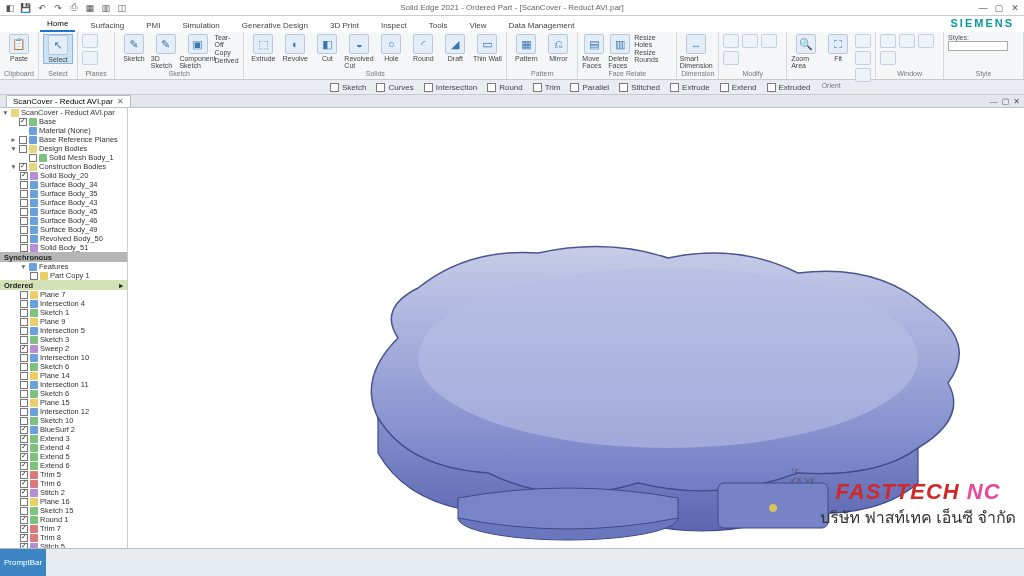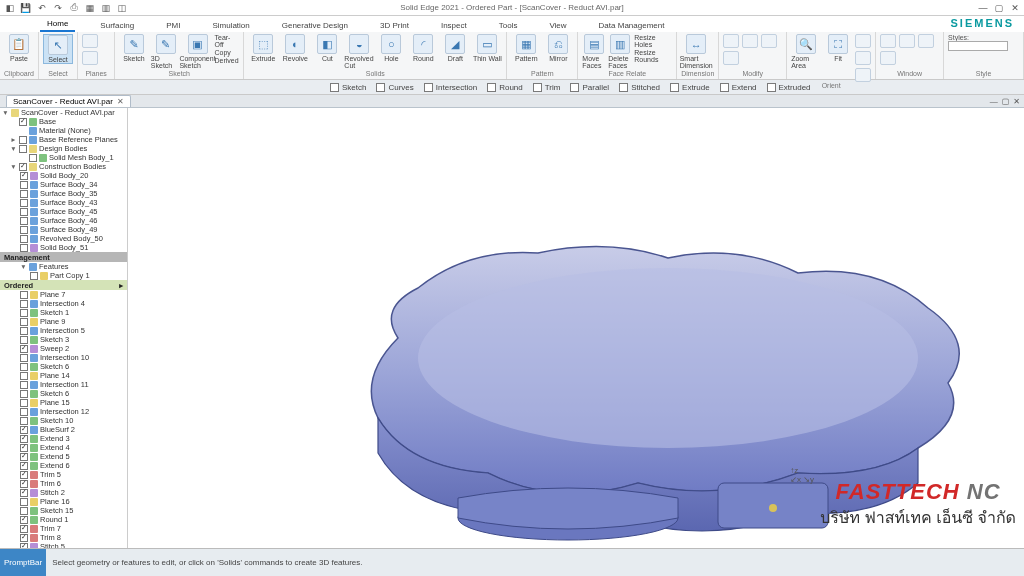--- a/index.html
+++ b/index.html
@@ -7,21 +7,21 @@
 
 
 .titlebar { height: 16px; background: #fff; border-bottom: 1px solid #ccc; display: flex; align-items: center; font-size: 8px; position: relative; }
 .titlebar .qat { display: flex; gap: 4px; padding-left: 4px; }
 .titlebar .qat span { width: 12px; height: 12px; display: inline-flex; align-items: center; justify-content: center; color: #555; font-size: 9px; }
 .titlebar .title { position: absolute; left: 50%; transform: translateX(-50%); color: #666; }
 .titlebar .winbtns { position: absolute; right: 2px; display: flex; gap: 2px; }
 .titlebar .winbtns span { width: 14px; height: 12px; display: inline-flex; align-items: center; justify-content: center; font-size: 9px; color: #555; }
 
 
-.ribbon-tabs { height: 16px; background: #fff; display: flex; align-items: flex-end; gap: 18px; font-size: 8px; padding-left: 40px; position: relative; }
+.ribbon-tabs { height: 16px; background: #fff; display: flex; align-items: flex-end; gap: 8px; font-size: 8px; padding-left: 40px; position: relative; }
 .ribbon-tabs .tab { padding: 2px 7px; color: #444; cursor: pointer; }
 .ribbon-tabs .tab.active { border-bottom: 2px solid #1976d2; color: #000; }
 .brand { position: absolute; right: 10px; top: 1px; font-weight: 800; font-size: 11px; letter-spacing: 2px; color: #0b9aa0; text-align: center; }
 
 
 .ribbon { height: 48px; background: #f5f6f7; border-bottom: 1px solid #c9c9c9; display: flex; align-items: stretch; font-size: 7px; }
 .group { border-right: 1px solid #d8d8d8; padding: 2px 4px; display: flex; flex-direction: column; justify-content: space-between; }
 .group .icons { display: flex; gap: 3px; flex-wrap: wrap; max-width: 120px; }
 .bigbtn { display: flex; flex-direction: column; align-items: center; gap: 1px; color: #444; width: 30px; }
 .bigbtn .ic { width: 20px; height: 20px; background: #e4eef8; border: 1px solid #b9c9da; border-radius: 2px; display: flex; align-items: center; justify-content: center; color: #3a78b2; font-size: 11px; }
@@ -54,21 +54,21 @@
 .ic-green { background: #7ec27e; }
 .ic-yellow { background: #e9cf66; }
 .ic-purple { background: #b58ed6; }
 .ic-red { background: #d97b7b; }
 .hdr-sync { background: #b6b6b6; color: #222; padding: 0 4px; font-weight: bold; display: flex; align-items: center; height: 10px; }
 .hdr-ord { background: #d4e3b7; color: #222; padding: 0 4px; font-weight: bold; display: flex; align-items: center; height: 10px; justify-content: space-between; }
 .viewport { flex: 1; position: relative; background: #ffffff; overflow: hidden; }
 .part-shape { position: absolute; left: 210px; top: 110px; width: 640px; height: 330px; }
 .watermark { position: absolute; right: 8px; bottom: 18px; text-align: center; }
 .watermark .logo { font-weight: 900; font-style: italic; font-size: 22px; letter-spacing: 1px; }
-.watermark .logo .f { color: #d12828; } .watermark .logo .nc { color: #737373; }
+.watermark .logo .f { color: #d12828; } .watermark .logo .nc { color: #ec4899; }
 .watermark .thai { font-size: 16px; color: #333; }
 .triad { position: absolute; right: 210px; bottom: 64px; font-size: 8px; color: #555; }
 
 
 .prompt { height: 28px; background: #e7ecf0; border-top: 1px solid #bbb; display: flex; align-items: center; font-size: 8px; }
 .prompt .lab { background: #3d86c6; color: #fff; padding: 0 4px; height: 100%; display: flex; align-items: center; }
 .prompt .msg { padding-left: 6px; color: #444; }
 .statusbar { height: 11px; background: #3773a8; color: #fff; display: flex; align-items: center; font-size: 7px; padding: 0 4px; justify-content: space-between; }
 .statusbar .mid { position: absolute; left: 50%; transform: translateX(-50%); }
 .statusbar .left, .statusbar .right { display: flex; gap: 6px; align-items: center; }
@@ -417,21 +417,21 @@
         <span class="chk"></span>
         <span class="ic ic-blue"></span>
         <span>Revolved Body_50</span>
       </div>
     <div class="node i2">
         <span class="chk"></span>
         <span class="ic ic-purple"></span>
         <span>Solid Body_51</span>
       </div>
     <div class="hdr-sync">
-        <span>Management</span>
+        <span>Synchronous</span>
       </div>
     <div class="node i2">
         <span class="exp">▾</span>
         <span class="ic ic-blue"></span>
         <span>Features</span>
       </div>
     <div class="node i3">
         <span class="chk"></span>
         <span class="ic ic-yellow"></span>
         <span>Part Copy 1</span>
@@ -619,21 +619,20 @@
     <div class="triad">↑z<br>↙x ↘y</div>
     <div class="watermark">
       <div class="logo"><span class="f">FASTTECH</span><span class="nc"> NC</span></div>
       <div class="thai">บริษัท  ฟาสท์เทค  เอ็นซี  จำกัด</div>
     </div>
   </div>
 </div>
 
 <div class="prompt">
   <div class="lab">PromptBar</div>
-  <div class="msg">Select geometry or features to edit, or click on 'Solids' commands to create 3D features.</div>
 </div>
 
 <div class="statusbar" style="position:relative;">
   <div class="left">
       <span class="ico"></span>
       <span class="ico"></span>
     </div>
   <div class="mid">0 items are selected</div>
   <div class="right">
     <span class="ico"></span>

